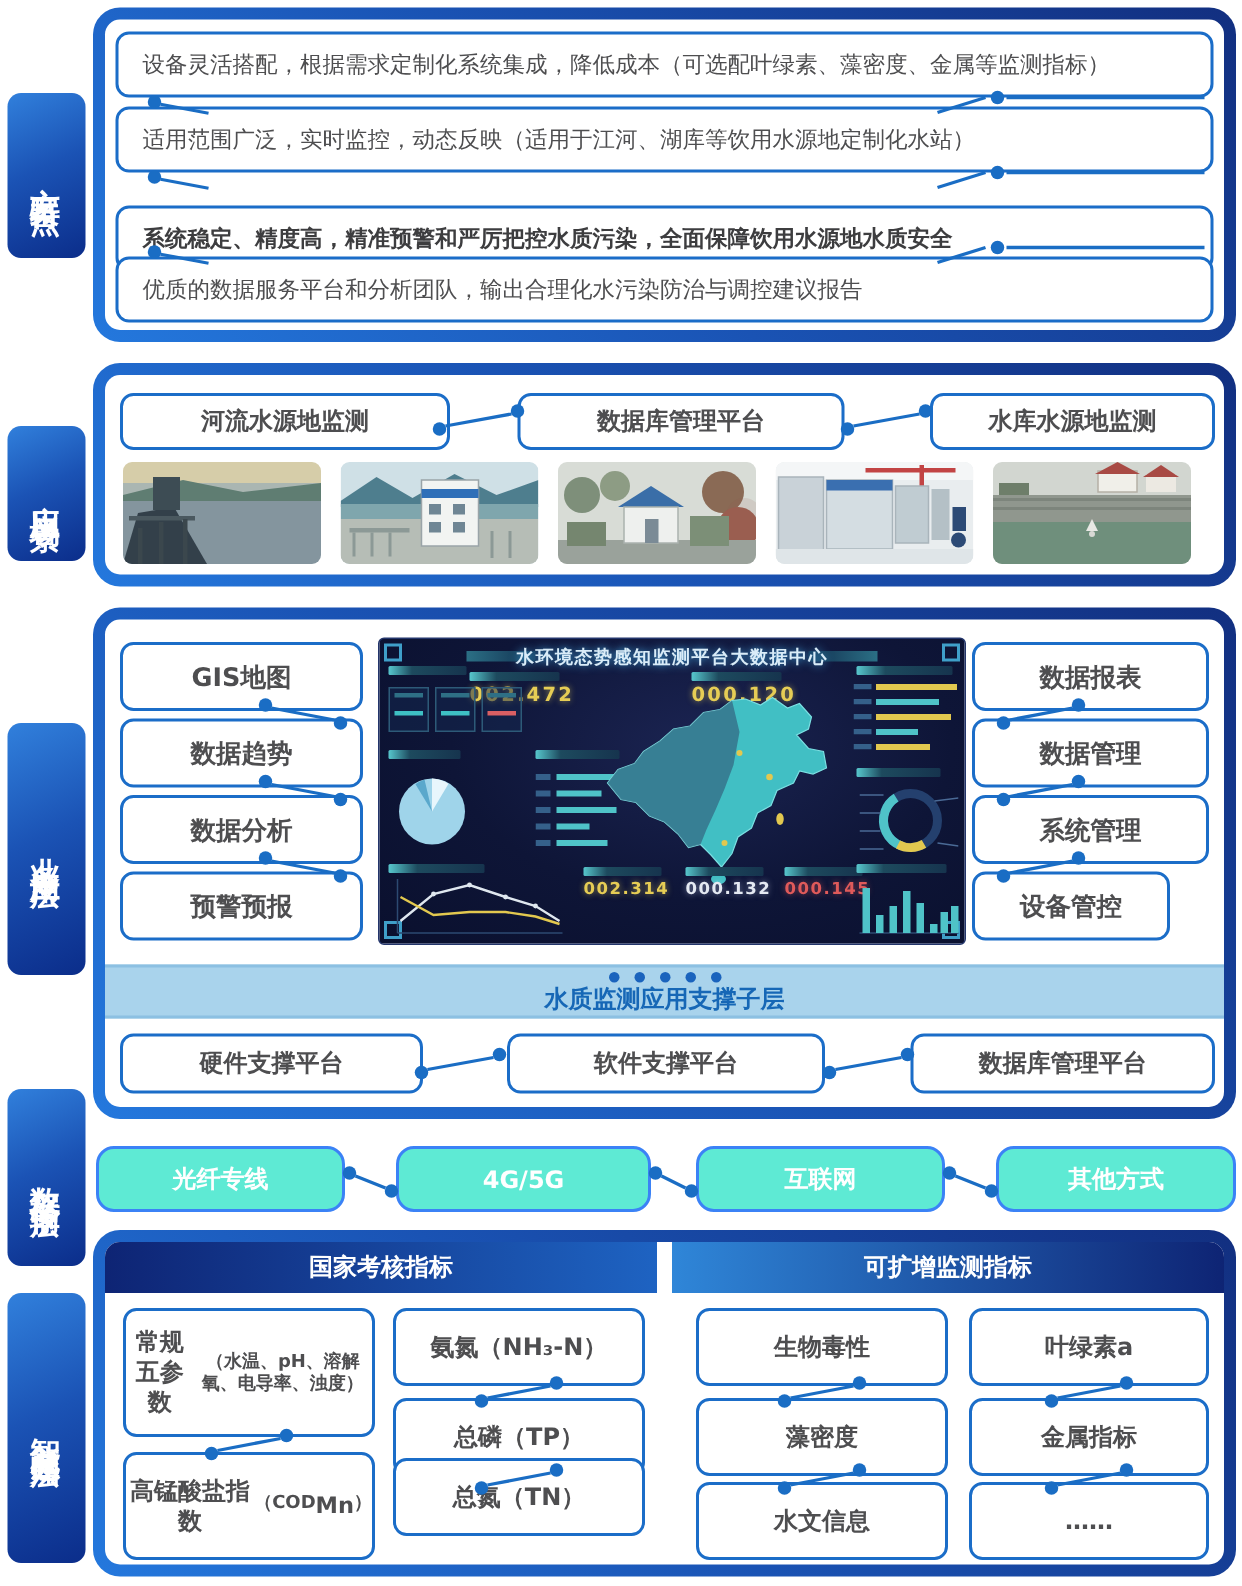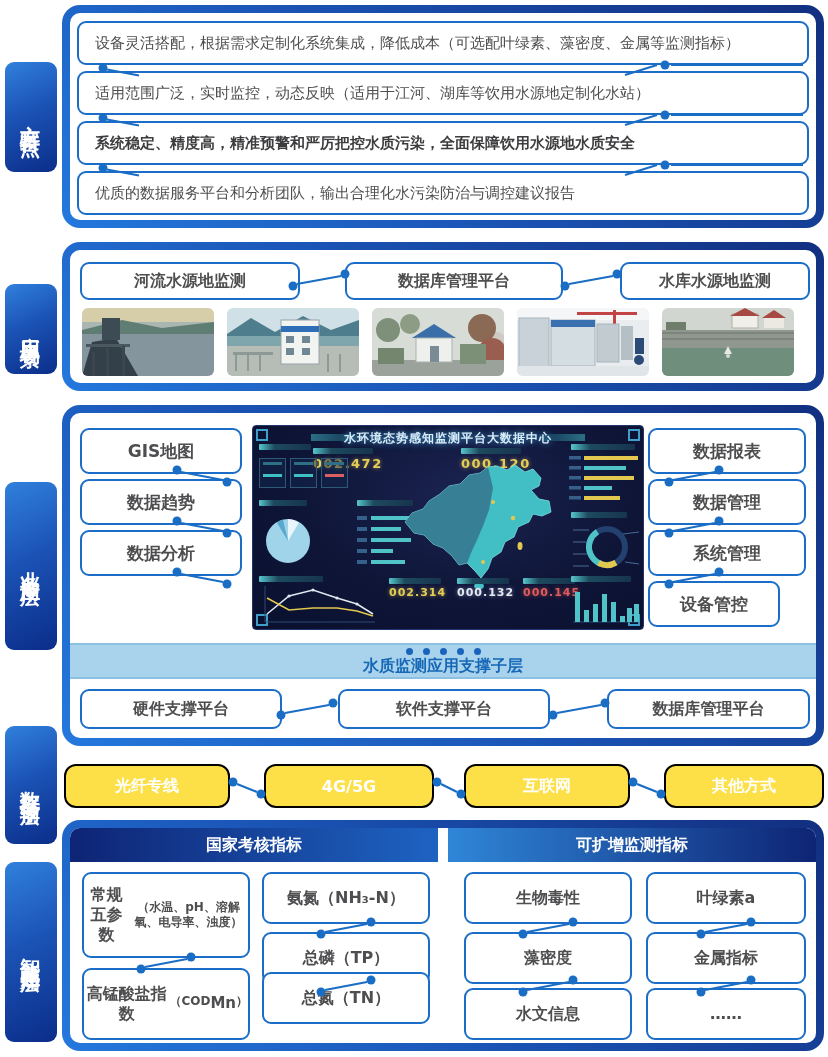--- a/index.html
+++ b/index.html
@@ -40,22 +40,22 @@
 
   
   .supbar { position:absolute; left:0; top:230px; width:100%; height:36px;
     background:#a9d3ec; border-top:2px solid #8cc0e2; border-bottom:2px solid #8cc0e2;
     display:flex; flex-direction:column; align-items:center; }
   .supdots { display:flex; gap:10px; margin-top:3px; }
   .supdots span { width:7px; height:7px; border-radius:50%; background:#1a63bd; display:block; }
   .supbar .t { font-size:16px; font-weight:700; color:#1667b6; margin-top:1px; }
 
   
-  .pill { position:absolute; top:0; height:44px; border:2px solid #000000; border-radius:12px;
-    background:#fde047; padding:20px; }
+  .pill { position:absolute; top:0; height:44px; border:2px solid #3b82f6; border-radius:12px;
+    background:#5eead4; padding:20px; }
   .pill .in { width:100%; height:100%; border-radius:8px; color:#fff; font-weight:700;
     font-size:16px; display:flex; align-items:center; justify-content:center;
     background:linear-gradient(90deg,#2f7ad8 0%,#174097 60%,#0f2e85 100%); }
 
   
   .phead { position:absolute; top:0; height:34px; color:#fff; font-weight:700; font-size:16px;
     display:flex; align-items:center; justify-content:center; }
   .phead.left  { left:0; width:368px; background:linear-gradient(90deg,#0e2474,#1e63c2); border-radius:10px 0 0 0; }
   .phead.right { left:378px; width:368px; background:linear-gradient(90deg,#2f86d8,#0e2474); border-radius:0 10px 0 0; }
   .pdivide { position:absolute; left:368px; top:0; width:10px; height:34px; background:#fff; }
@@ -94,21 +94,21 @@
 <div class="vtab" style="top:62px;height:110px;">方案特点</div>
 <div class="vtab" style="top:284px;height:90px;">应用场景</div>
 <div class="vtab" style="top:482px;height:168px;">业务应用层</div>
 <div class="vtab" style="top:726px;height:118px;">数据传输层</div>
 <div class="vtab" style="top:862px;height:180px;">智能感知层</div>
 
 <div class="frame" style="top:5px;height:223px;">
   <div class="finner" id="f1i">
     <div class="wbox feat" style="top:8px;">设备灵活搭配，根据需求定制化系统集成，降低成本（可选配叶绿素、藻密度、金属等监测指标）</div>
     <div class="wbox feat" style="top:58px;">适用范围广泛，实时监控，动态反映（适用于江河、湖库等饮用水源地定制化水站）</div>
-    <div class="wbox feat feat-bold" style="top:108px;">系统稳定、精度高，精准预警和严厉把控水质污染，全面保障饮用水源地水质安全</div>
+    <div class="wbox feat feat-bold" style="top:124px;">系统稳定、精度高，精准预警和严厉把控水质污染，全面保障饮用水源地水质安全</div>
     <div class="wbox feat" style="top:158px;">优质的数据服务平台和分析团队，输出合理化水污染防治与调控建议报告</div>
   <div class="conn" style="left: 7px; top: 46px;">
         <svg width="732" height="18" style="display:block">
     <circle cx="26" cy="9" r="4.5" fill="#1a6dc4"></circle>
           <path d="M30,10.5 L62,16.5" stroke="#1a6dc4" stroke-width="2.2" fill="none"></path>
     <path d="M548,16 L580,6" stroke="#1a6dc4" stroke-width="2.2" fill="none"></path>
           <circle cx="588" cy="6" r="4.5" fill="#1a6dc4"></circle>
     <path d="M594,6 H726" stroke="#1a6dc4" stroke-width="2.2" fill="none"></path>
         </svg>
       </div>
@@ -236,20 +236,21 @@
         </svg>
       </div>
     </div>
 </div>
 
 <div class="frame" style="top:405px;height:341px;">
   <div class="finner" id="f3i">
     <div class="wbox app-box" style="left:10px;top:15px;">GIS地图</div>
     <div class="wbox app-box" style="left:10px;top:66px;">数据趋势</div>
     <div class="wbox app-box" style="left:10px;top:117px;">数据分析</div>
+    <div class="wbox app-box" style="left:10px;top:168px;">预警预报</div>
 
     <div class="wbox app-box" style="left:578px;top:15px;width:158px;">数据报表</div>
     <div class="wbox app-box" style="left:578px;top:66px;width:158px;">数据管理</div>
     <div class="wbox app-box" style="left:578px;top:117px;width:158px;">系统管理</div>
     <div class="wbox app-box" style="left:578px;top:168px;width:132px;">设备管控</div>
 
     <div class="dash">
       <div class="corner c-tl"></div>
       <div class="corner c-tr"></div>
       <div class="corner c-bl"></div>

